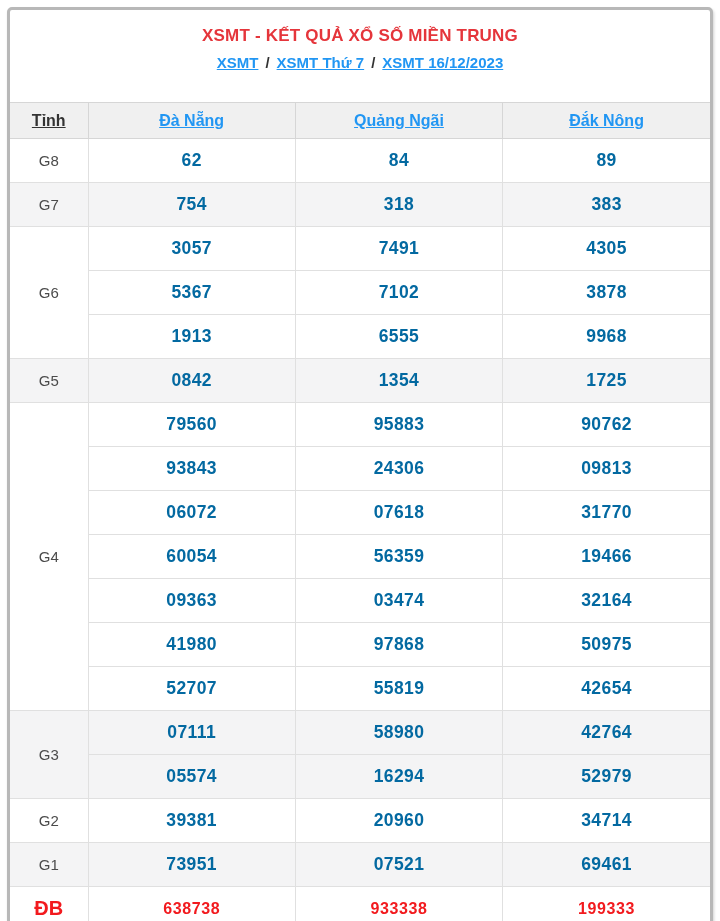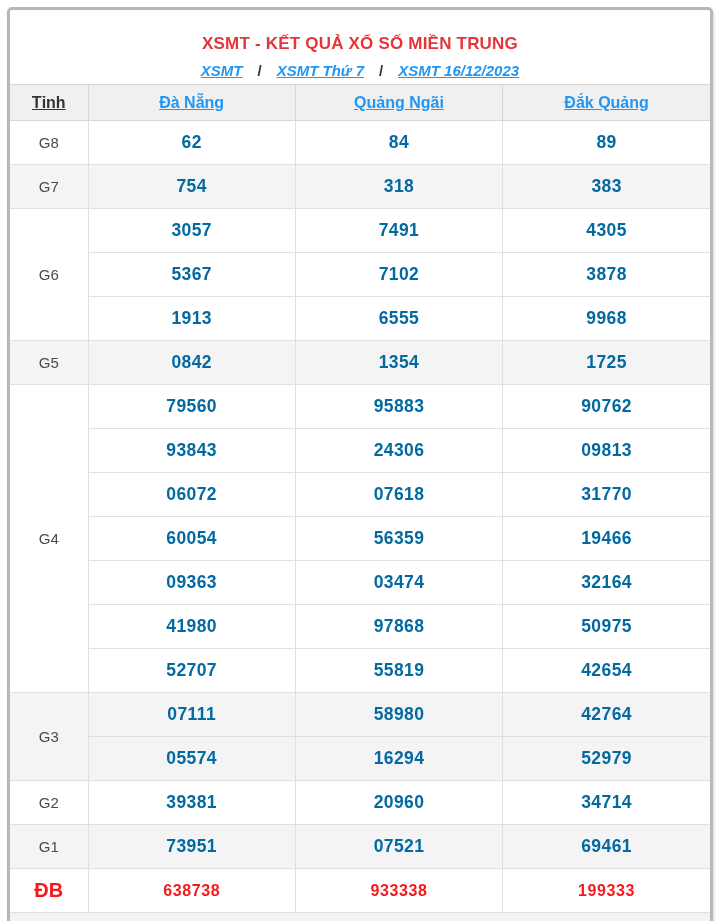--- a/index.html
+++ b/index.html
@@ -17,30 +17,30 @@
     background:#ffffff;
     font-family:"Liberation Sans","DejaVu Sans",sans-serif;
   }
   .widget{
     position:absolute; left:7px; top:7px; width:706px; height:960px;
     border:3px solid #b8b8b8; border-radius:5px;
     box-shadow:1px 2px 3px rgba(0,0,0,.18);
     background:#ffffff; overflow:hidden;
   }
   .title-block{
-    height:74px; text-align:center; padding-top:21px;
+    height:92px; text-align:center; padding-top:13px;
   }
   .title{
     color:var(--title-red); font-weight:700; font-size:17px;
     line-height:26px; letter-spacing:.2px;
   }
   .breadcrumb{
     font-size:15px; font-weight:700; line-height:28px;
   }
-  .breadcrumb a{ color:var(--link-blue); text-decoration:underline; margin:0 12px; cursor:pointer;font-style:italic; }
+  .breadcrumb a{ color:var(--link-blue); text-decoration:underline; margin:0 4px; cursor:pointer; }
   .breadcrumb .sep{ color:#333333; font-weight:700; margin:0 3px; }
   table{
     width:100%; border-collapse:collapse; table-layout:fixed;
   }
   col.c-label{ width:78px; }
   thead th{
     height:36px; background:var(--head-bg);
     border:1px solid #d6d6d6; border-left:none; border-right:1px solid #d6d6d6;
     font-size:16px; text-align:center; vertical-align:middle;
   }
@@ -78,21 +78,21 @@
       <col class="c-label">
         <col>
         <col>
         <col>
     </colgroup>
     <thead>
       <tr>
         <th>Tỉnh</th>
         <th><a>Đà Nẵng</a></th>
         <th><a>Quảng Ngãi</a></th>
-        <th><a>Đắk Quảng</a></th>
+        <th><a>Đắk Nông</a></th>
       </tr>
     </thead>
     <tbody id="results-body">
         <tr class="group-start">
           <td class="label" rowspan="1">G8</td>
           <td class="value">62</td>
           <td class="value">84</td>
           <td class="value">89</td>
         </tr>
         <tr class="striped group-start">

